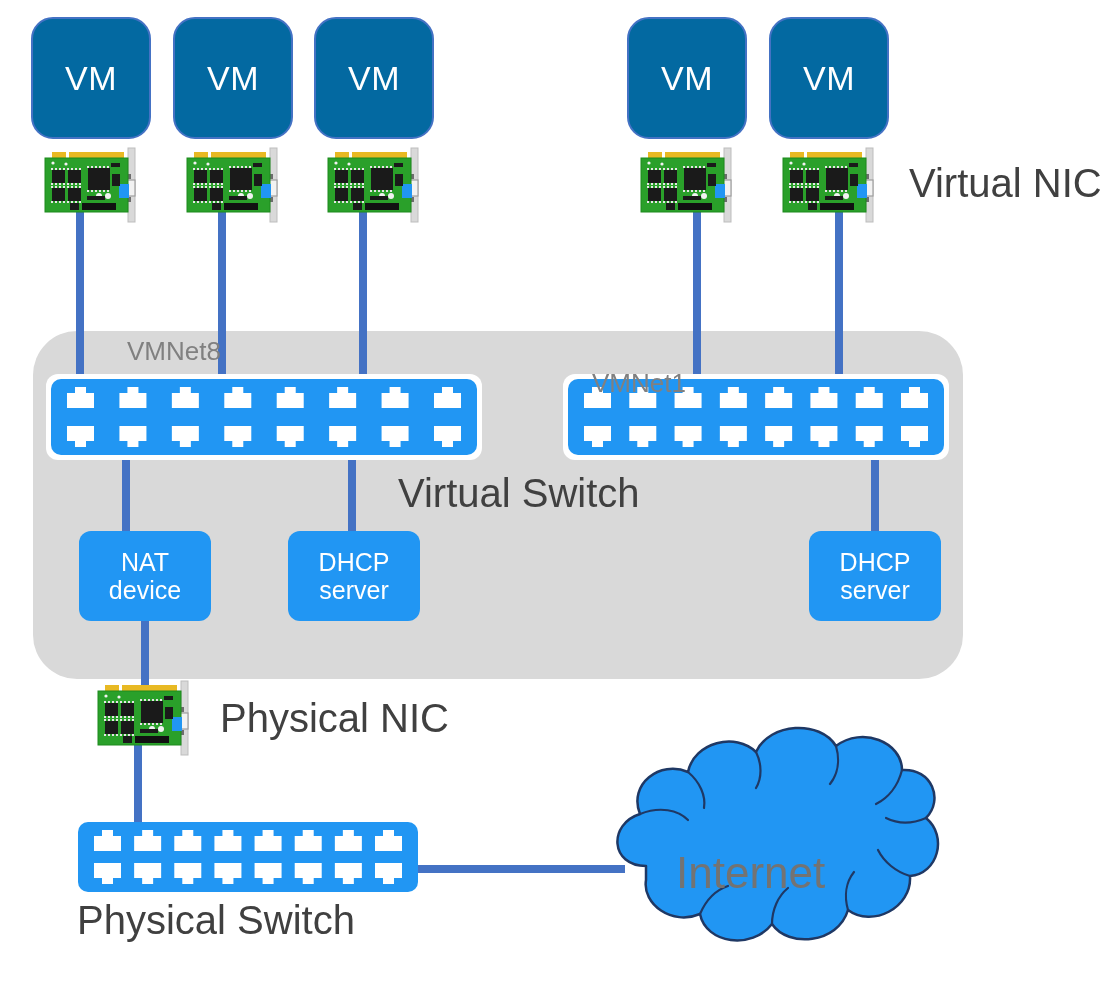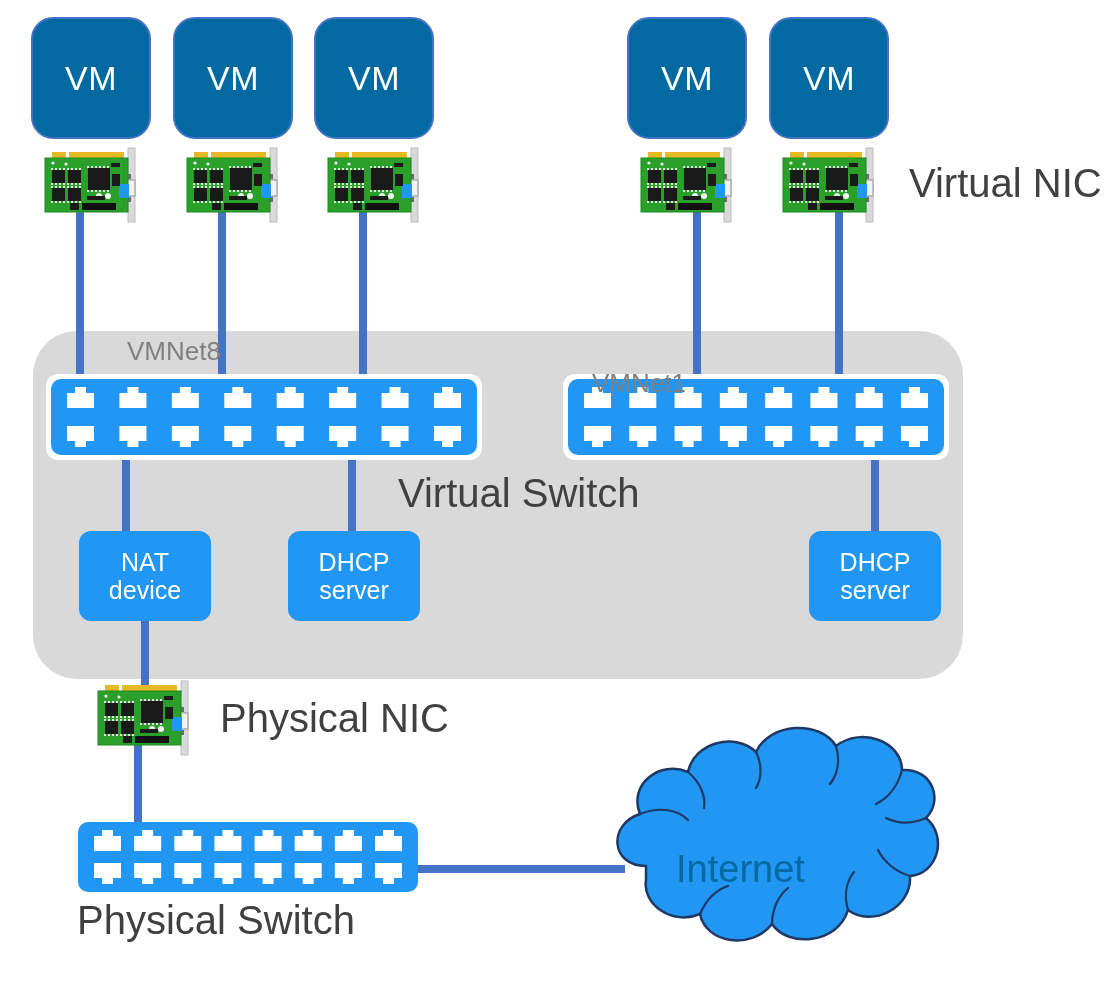--- a/index.html
+++ b/index.html
@@ -94,22 +94,22 @@
     border-radius: 10px;
   }
   .switch.bordered {
     background: #ffffff;
     border-radius: 12px;
     padding: 5px;
   }
   
   .cloud-text {
     position: absolute;
-    color: #0369a1;
-    font-size: 38px;
+    color: #737373;
+    font-size: 44px;
     white-space: nowrap;
   }
 </style>
 </head>
 <body>
 
 <div id="canvas">
 
   <div class="gray-panel" id="gray-panel" style="left: 33px; top: 331px; width: 930px; height: 348px;"></div>
 

